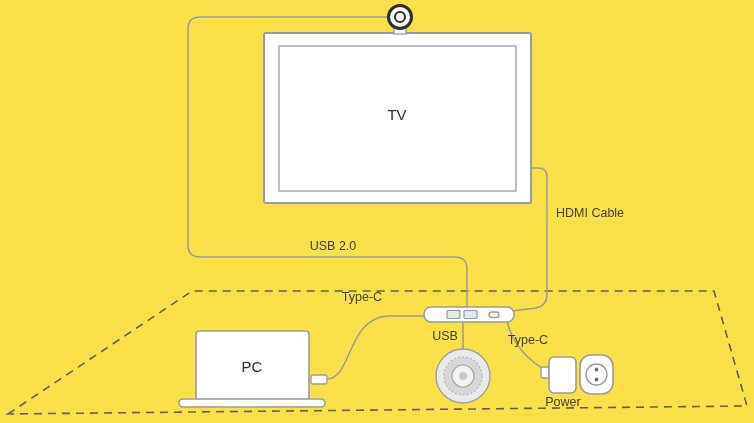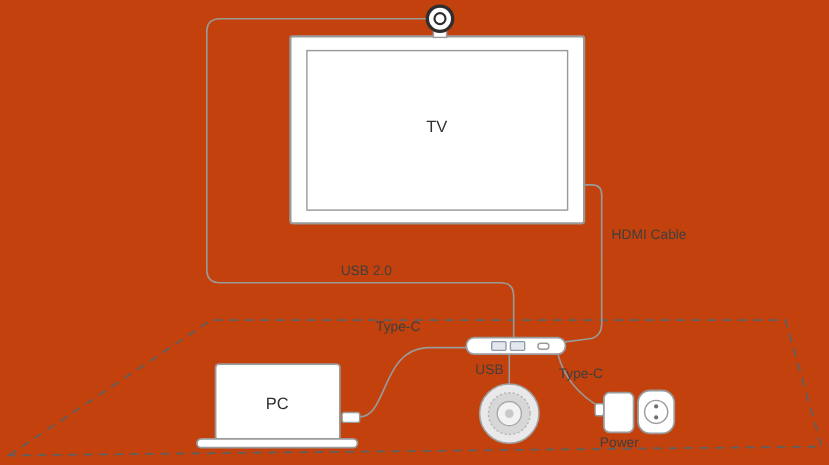--- a/index.html
+++ b/index.html
@@ -1,19 +1,19 @@
 <!DOCTYPE html>
 <html><head>
 <meta charset="utf-8">
 <style>
   html,body{margin:0;padding:0;background:#ffffff;}
   .stage{
     position:relative;
     width:754px;height:423px;
-    background:#c2410c;
+    background:#fde047;
     font-family:"Liberation Sans",sans-serif;
     overflow:hidden;
   }
   svg{display:block;}
   .device{fill:#ffffff;stroke:#9a9a9a;stroke-width:1.6;}
   .thin{stroke-width:1.3;}
   .cable{fill:none;stroke:#9a9a9a;stroke-width:1.5;stroke-linecap:round;}
   .dash{fill:none;stroke:#5f5f5f;stroke-width:1.6;stroke-dasharray:8 6;}
   .lbl{fill:#3f3f3f;font-size:12.5px;font-family:"Liberation Sans",sans-serif;}
   .lbl-big{fill:#2f2f2f;font-size:15px;font-family:"Liberation Sans",sans-serif;}

